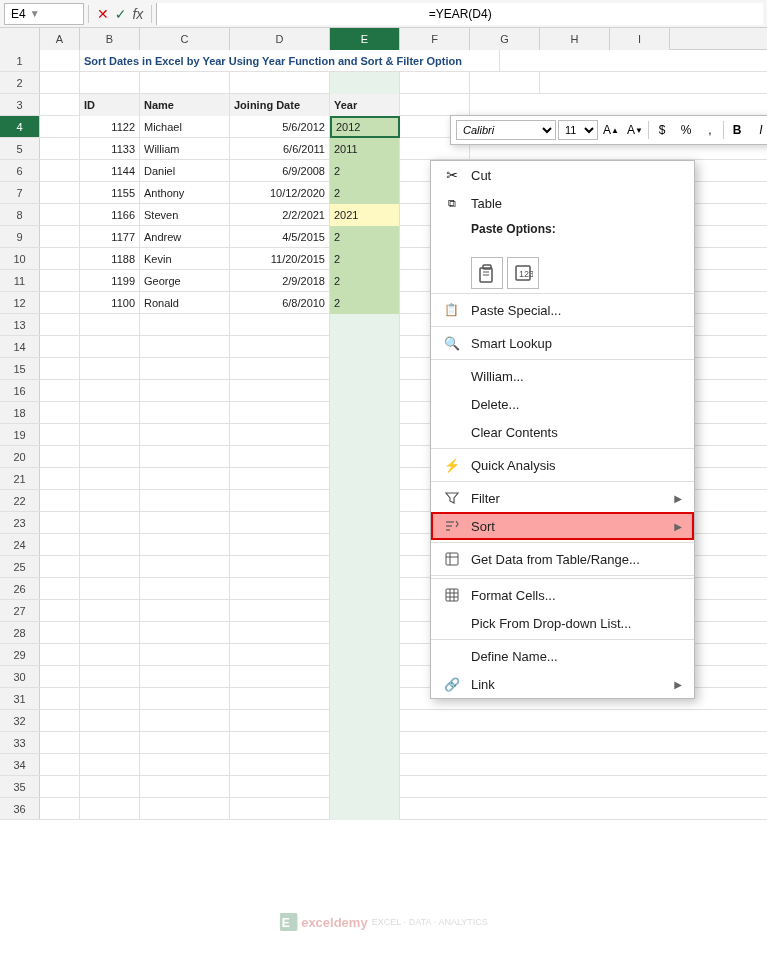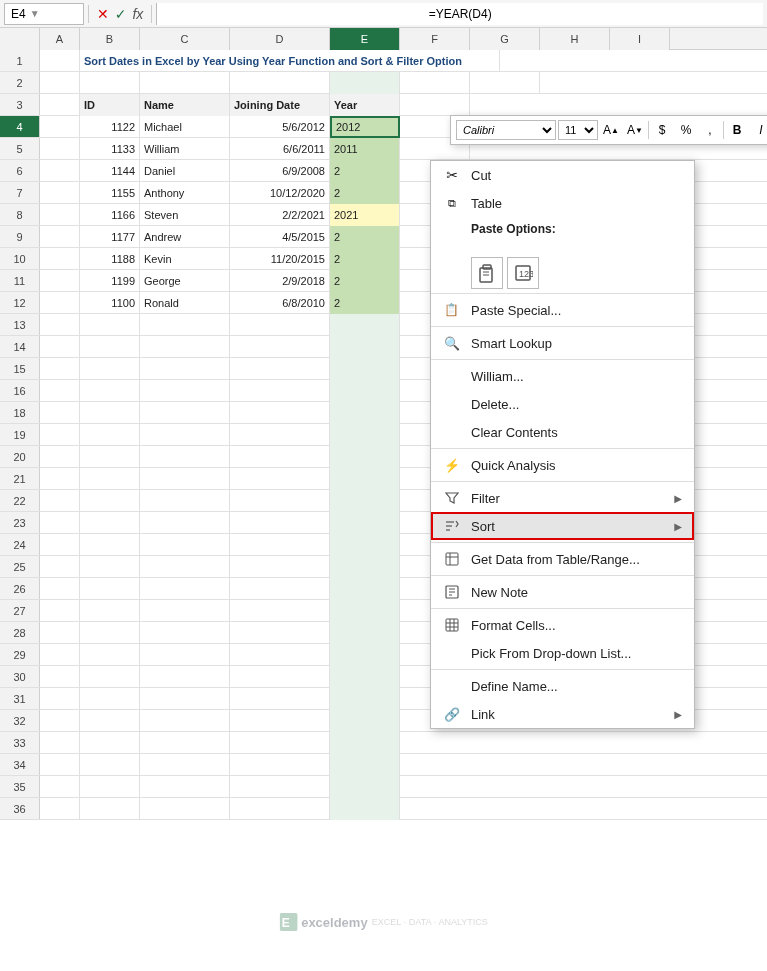--- a/index.html
+++ b/index.html
@@ -231,21 +231,21 @@
     .menu-item {
       display: flex;
       align-items: center;
       padding: 5px 12px;
       cursor: pointer;
       color: #222;
       gap: 10px;
       position: relative;
     }
     .menu-item.highlighted-outline {
-      background: #e5e5e5;
+      background: #fca5a5;
       outline: 2px solid #d00;
       outline-offset: -2px;
     }
     .menu-item .item-icon {
       width: 18px;
       height: 18px;
       display: flex;
       align-items: center;
       justify-content: center;
       font-size: 14px;
@@ -751,31 +751,20 @@
           <rect x="2" y="2" width="12" height="12" rx="1" fill="none" stroke="#555" stroke-width="1"></rect>
           <line x1="2" y1="6" x2="14" y2="6" stroke="#555" stroke-width="1"></line>
           <line x1="6" y1="2" x2="6" y2="14" stroke="#555" stroke-width="1"></line>
         </svg>
     </div>
     <span class="item-label">Get Data from Table/Range...</span>
   </div>
   <div class="menu-separator"></div>
 
 
-  <div class="menu-item">
-    <div class="item-icon">
-      <svg width="16" height="16" viewBox="0 0 16 16">
-          <rect x="2" y="2" width="12" height="12" rx="1" fill="none" stroke="#555" stroke-width="1.2"></rect>
-          <line x1="5" y1="5" x2="11" y2="5" stroke="#555" stroke-width="1"></line>
-          <line x1="5" y1="8" x2="11" y2="8" stroke="#555" stroke-width="1"></line>
-          <line x1="5" y1="11" x2="8" y2="11" stroke="#555" stroke-width="1"></line>
-        </svg>
-    </div>
-    <span class="item-label">New Note</span>
-  </div>
   <div class="menu-separator"></div>
 
   <div class="menu-item">
     <div class="item-icon">
       <svg width="16" height="16" viewBox="0 0 16 16">
           <rect x="2" y="2" width="12" height="12" rx="1" fill="none" stroke="#555" stroke-width="1"></rect>
           <line x1="2" y1="6" x2="14" y2="6" stroke="#555" stroke-width="1"></line>
           <line x1="2" y1="10" x2="14" y2="10" stroke="#555" stroke-width="1"></line>
           <line x1="6" y1="2" x2="6" y2="14" stroke="#555" stroke-width="1"></line>
           <line x1="10" y1="2" x2="10" y2="14" stroke="#555" stroke-width="1"></line>
@@ -800,15 +789,15 @@
     <span class="item-label">Link</span>
     <span class="item-arrow">▶</span>
   </div>
 </div>
 
 <div class="watermark">
   <svg width="18" height="18" viewBox="0 0 18 18">
     <rect width="18" height="18" rx="2" fill="#217346"></rect>
     <text x="2" y="14" font-size="12" font-weight="bold" fill="white">E</text>
   </svg>
-  <span style="font-weight:bold; color:#0f172a; font-size:13px">exceldemy</span>
+  <span style="font-weight:bold; color:#b91c1c; font-size:13px">exceldemy</span>
   <span style="font-size:9px; color:#888">EXCEL · DATA · ANALYTICS</span>
 </div>
 
 </body></html>

